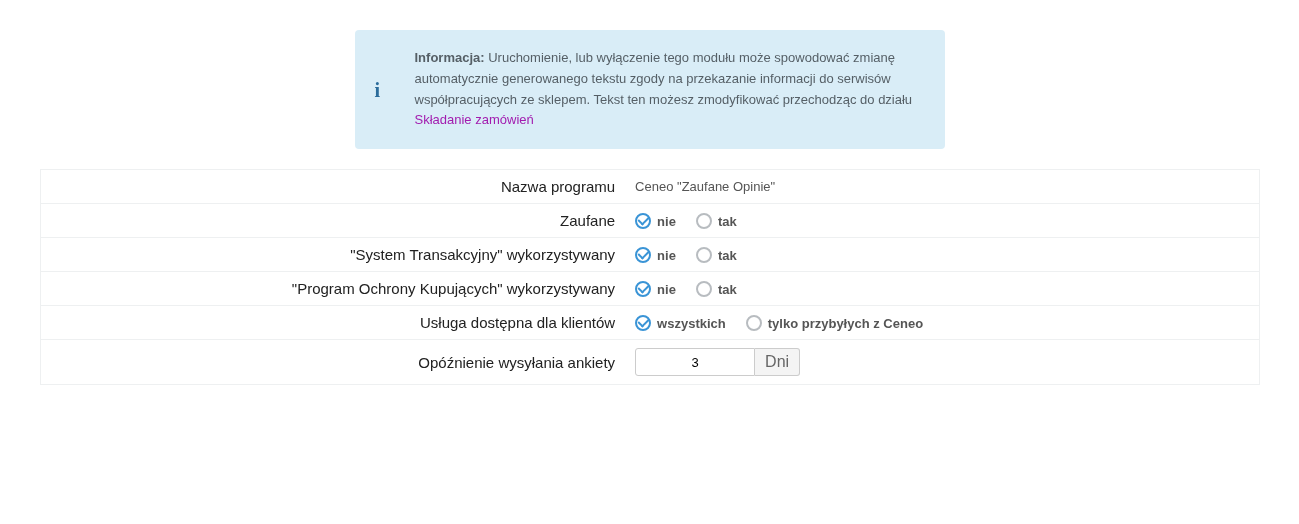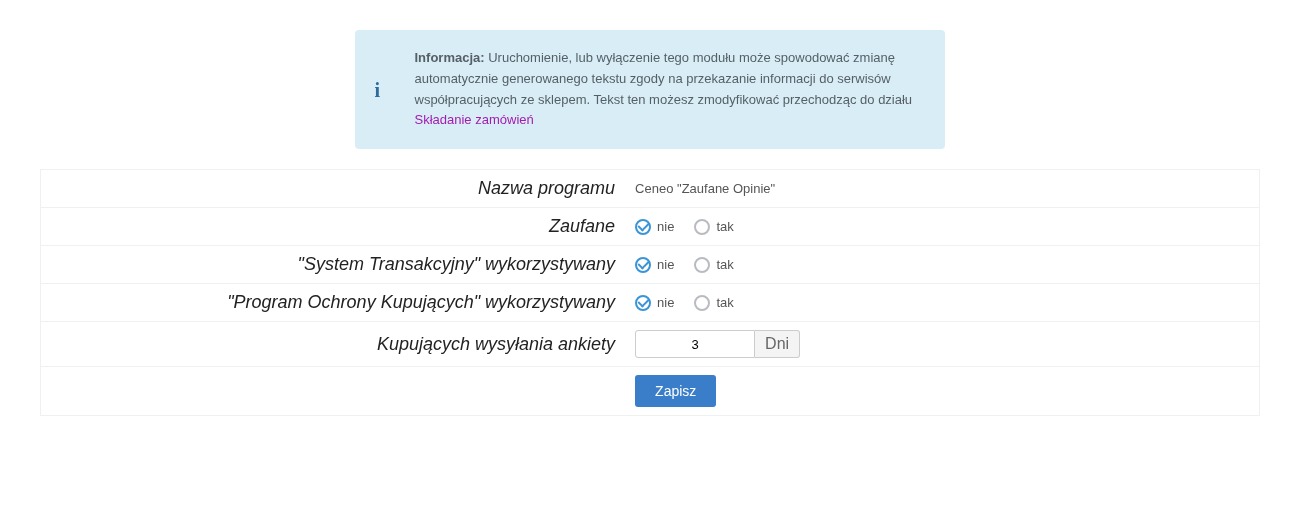--- a/index.html
+++ b/index.html
@@ -48,37 +48,37 @@
   .form-table tr {
     border: 1px solid #eef0f1;
   }
   .form-table td {
     padding: 8px 10px;
     vertical-align: middle;
   }
   .form-table td.label-cell {
     width: 48%;
     text-align: right;
-    font-size: 18px;
+    font-size: 15px;
     color: #222;
-    font-style: italic;
   }
   .form-table td.value-cell {
     width: 52%;
   }
   .radio-group {
     display: flex;
     align-items: center;
     gap: 6px;
   }
   .radio-custom {
     display: inline-flex;
-    align-items: center;
+    align-items: flex-end;
     margin-right: 14px;
     cursor: pointer;
+    font-weight: bold;
   }
   .radio-circle {
     width: 16px;
     height: 16px;
     border: 2px solid #b8bcc0;
     border-radius: 50%;
     display: inline-flex;
     align-items: center;
     justify-content: center;
     margin-right: 6px;
@@ -212,35 +212,44 @@
             <span class="radio-label">nie</span>
           </label>
           <label class="radio-custom">
             <span class="radio-circle"></span>
             <span class="radio-label">tak</span>
           </label>
         </div>
       </td>
     </tr>
 
-
-
-    <tr>
-      <td class="label-cell">Kupujących wysyłania ankiety</td>
+    <tr>
+      <td class="label-cell">Usługa dostępna dla klientów</td>
+      <td class="value-cell">
+        <div class="radio-group">
+          <label class="radio-custom">
+            <span class="radio-circle checked"></span>
+            <span class="radio-label">wszystkich</span>
+          </label>
+          <label class="radio-custom">
+            <span class="radio-circle"></span>
+            <span class="radio-label">tylko przybyłych z Ceneo</span>
+          </label>
+        </div>
+      </td>
+    </tr>
+
+
+    <tr>
+      <td class="label-cell">Opóźnienie wysyłania ankiety</td>
       <td class="value-cell">
         <span class="input-group">
           <input type="text" class="input-number" value="3" style="">
           <span class="input-addon">Dni</span>
         </span>
       </td>
     </tr>
 
 
-    <tr class="submit-row">
-      <td class="label-cell"></td>
-      <td class="value-cell">
-        <button class="btn-save">Zapisz</button>
-      </td>
-    </tr>
   </tbody>
     </table>
 
 </div>
 
 </body></html>

